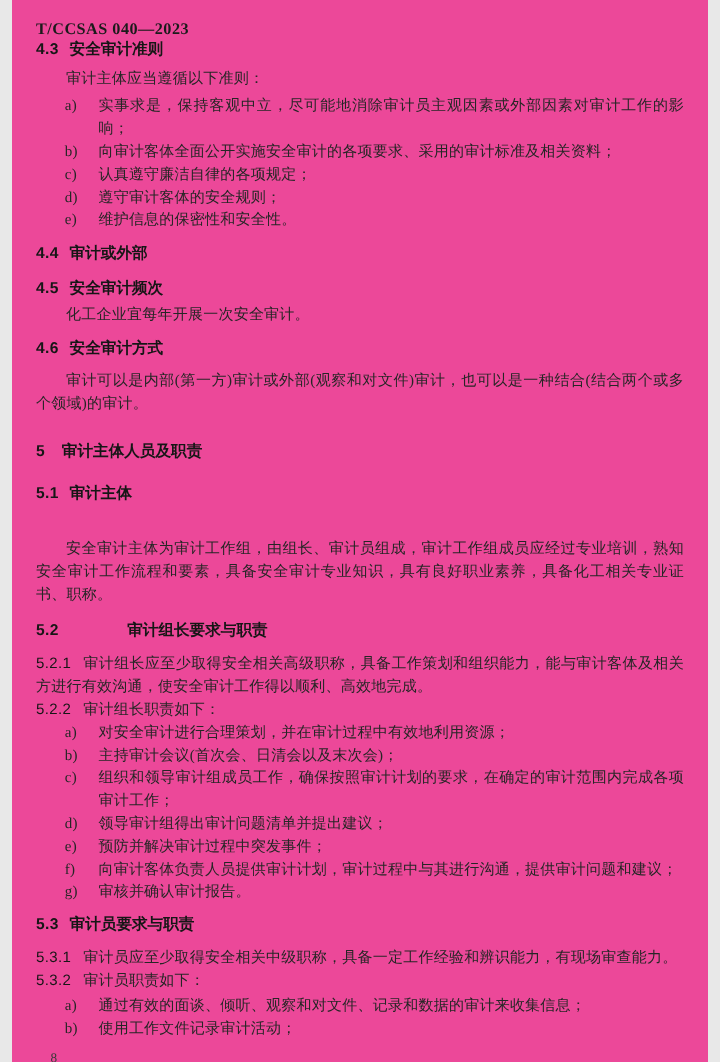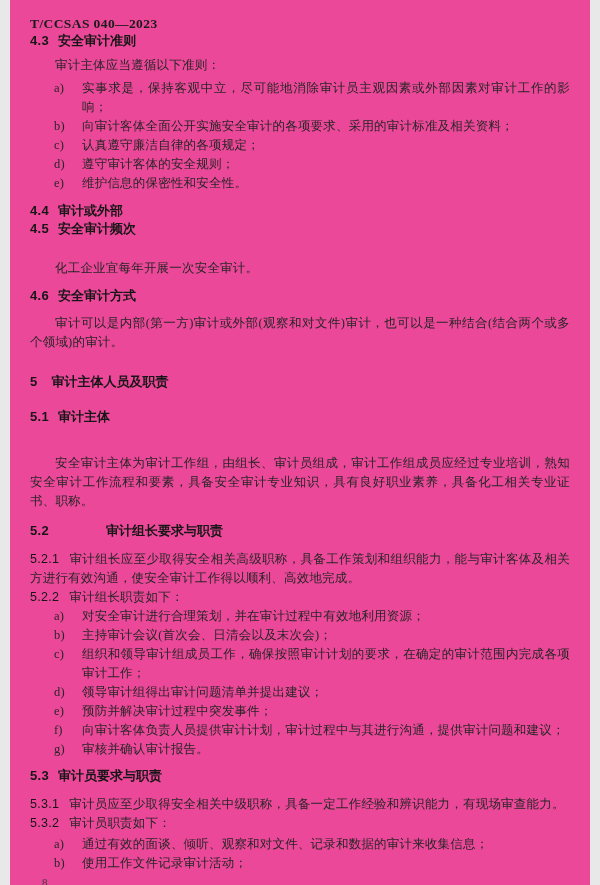--- a/index.html
+++ b/index.html
@@ -81,22 +81,22 @@
     flex: 1;
     text-align: justify;
     letter-spacing: 0.2px;
   }
   
   .mt-h43   { }
   .mt-p43   { margin-top: 6px; }
   .mt-l43   { margin-top: 4px; }
   .mt-h44   { margin-top: 9px; }
   .mt-p44   { margin-top: 9px; }
-  .mt-h45   { margin-top: 0; }
-  .mt-p45   { margin-top: 21px; }
+  .mt-h45   { margin-top: 11px; }
+  .mt-p45   { margin-top: 4px; }
   .mt-h46   { margin-top: 9px; text-align: right; }
   .mt-p46   { margin-top: 9px; }
   .mt-h5    { margin-top: 21px; }
   .mt-h51   { margin-top: 17px; }
   .mt-p51   { margin-top: 28px; }
   .mt-h52   { margin-top: 11px; gap: 48px; }
   .mt-c521  { margin-top: 10px; }
   .mt-l52   { margin-top: 0; }
   .mt-h53   { margin-top: 8px; }
   .mt-c531  { margin-top: 10px; }

